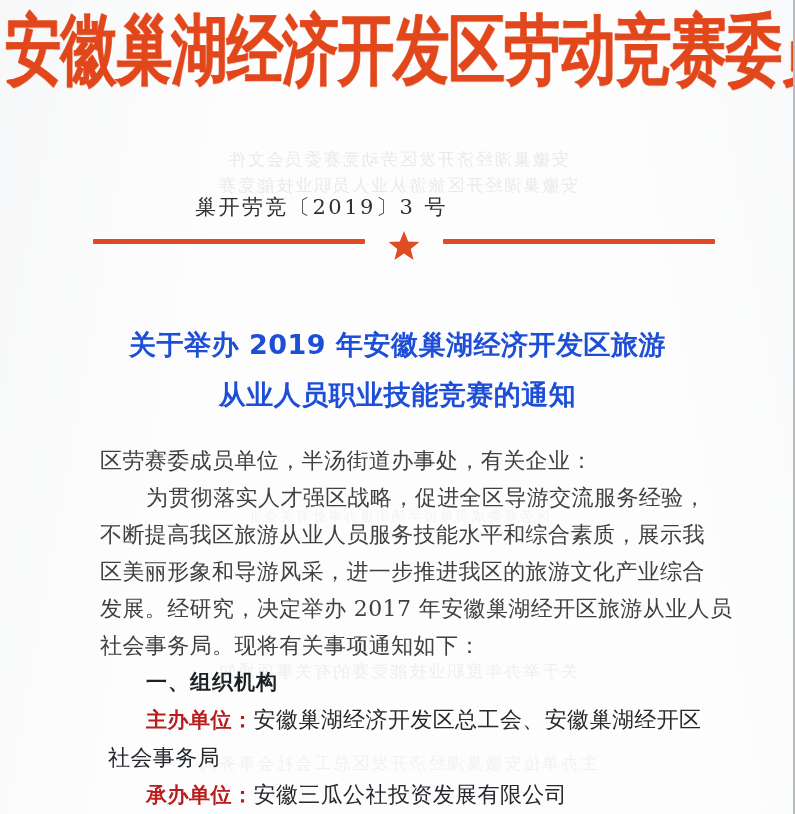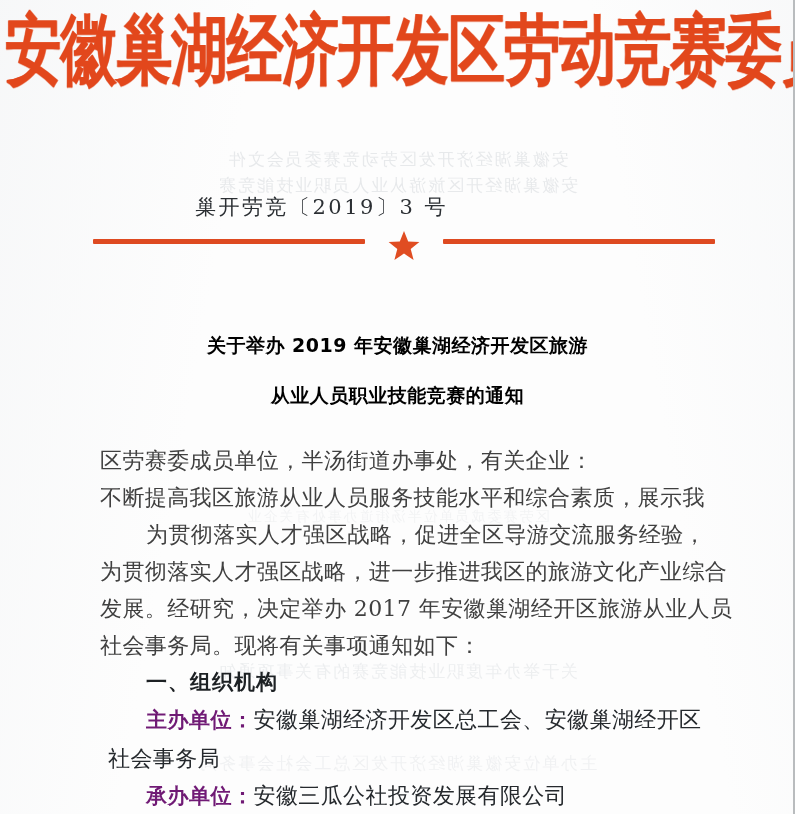--- a/index.html
+++ b/index.html
@@ -129,24 +129,24 @@
   #doc-title {
     position: absolute;
     left: 70px;
     top: 320px;
     width: 655px;
     text-align: center;
   }
   .doc-title-line {
     font-family: "DejaVu Sans", sans-serif;
     font-weight: bold;
-    font-size: 19px;
+    font-size: 27px;
     line-height: 50px;
     letter-spacing: 0.5px;
-    color: #000000;
+    color: #1d4ed8;
     white-space: nowrap;
   }
 
   
   #body-text {
     position: absolute;
     left: 100px;
     top: 442px;
     width: 616px;
   }
@@ -177,23 +177,23 @@
     color: #25292d;
     padding-left: 46px;
     white-space: nowrap;
   }
   .kv-line.flush { padding-left: 0; margin-left: 8px; }
   .kv-key {
     font-family: "DejaVu Sans", sans-serif;
     font-weight: bold;
     font-size: 21px;
     letter-spacing: 0.5px;
-    color: #701a75;
-  }
-  .kv-val { font-family: Liberation Mono, monospace; }
+    color: #b91c1c;
+  }
+  .kv-val { font-family: Liberation Sans, sans-serif; }
 </style>
 </head>
 <body>
 
 <div id="page">
 
   <div id="paper-tone"></div>
 
   <div class="ghost-line" id="ghost-1">安徽巢湖经济开发区劳动竞赛委员会文件</div>
   <div class="ghost-line" id="ghost-2">安徽巢湖经开区旅游从业人员职业技能竞赛</div>
@@ -219,23 +219,23 @@
 
   <div id="doc-title">
     <div class="doc-title-line">关于举办 2019 年安徽巢湖经济开发区旅游</div>
     <div class="doc-title-line">从业人员职业技能竞赛的通知</div>
   </div>
 
   <div id="body-text">
 
     <div class="body-line">区劳赛委成员单位，半汤街道办事处，有关企业：</div>
 
+    <div class="body-line indent">为贯彻落实人才强区战略，促进全区导游交流服务经验，</div>
     <div class="body-line">不断提高我区旅游从业人员服务技能水平和综合素质，展示我</div>
-    <div class="body-line indent">为贯彻落实人才强区战略，促进全区导游交流服务经验，</div>
-    <div class="body-line">为贯彻落实人才强区战略，进一步推进我区的旅游文化产业综合</div>
+    <div class="body-line">区美丽形象和导游风采，进一步推进我区的旅游文化产业综合</div>
     <div class="body-line">发展。经研究，决定举办 2017 年安徽巢湖经开区旅游从业人员</div>
     <div class="body-line">社会事务局。现将有关事项通知如下：</div>
 
     <div class="sec-heading">一、组织机构</div>
 
     <div class="kv-line">
       <span class="kv-key">主办单位：</span><span class="kv-val">安徽巢湖经济开发区总工会、安徽巢湖经开区</span>
     </div>
     <div class="kv-line flush">社会事务局</div>
 

